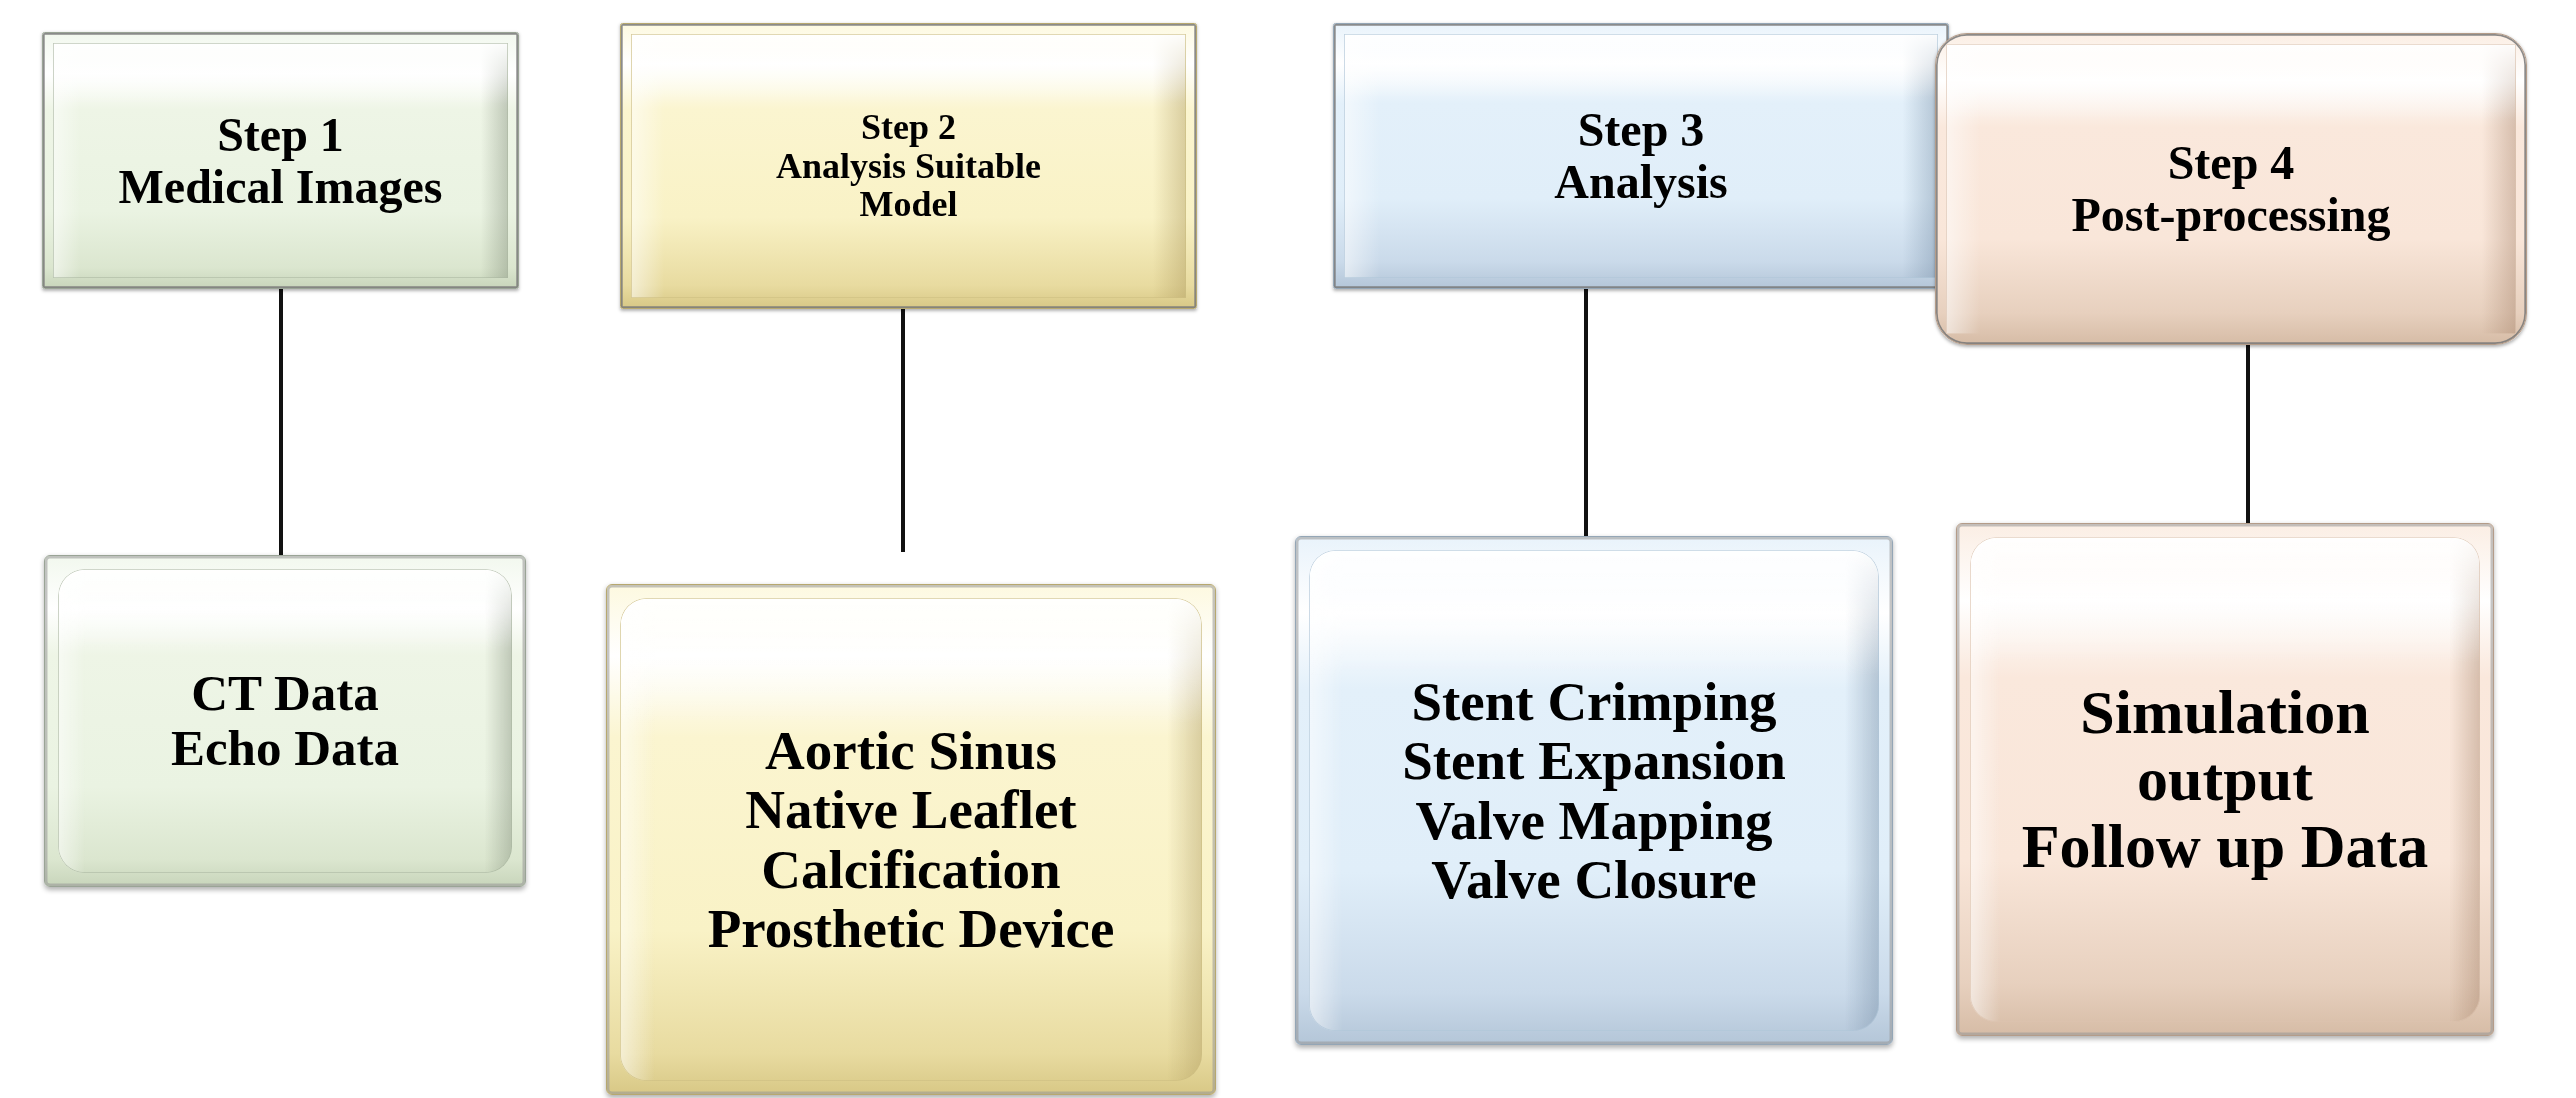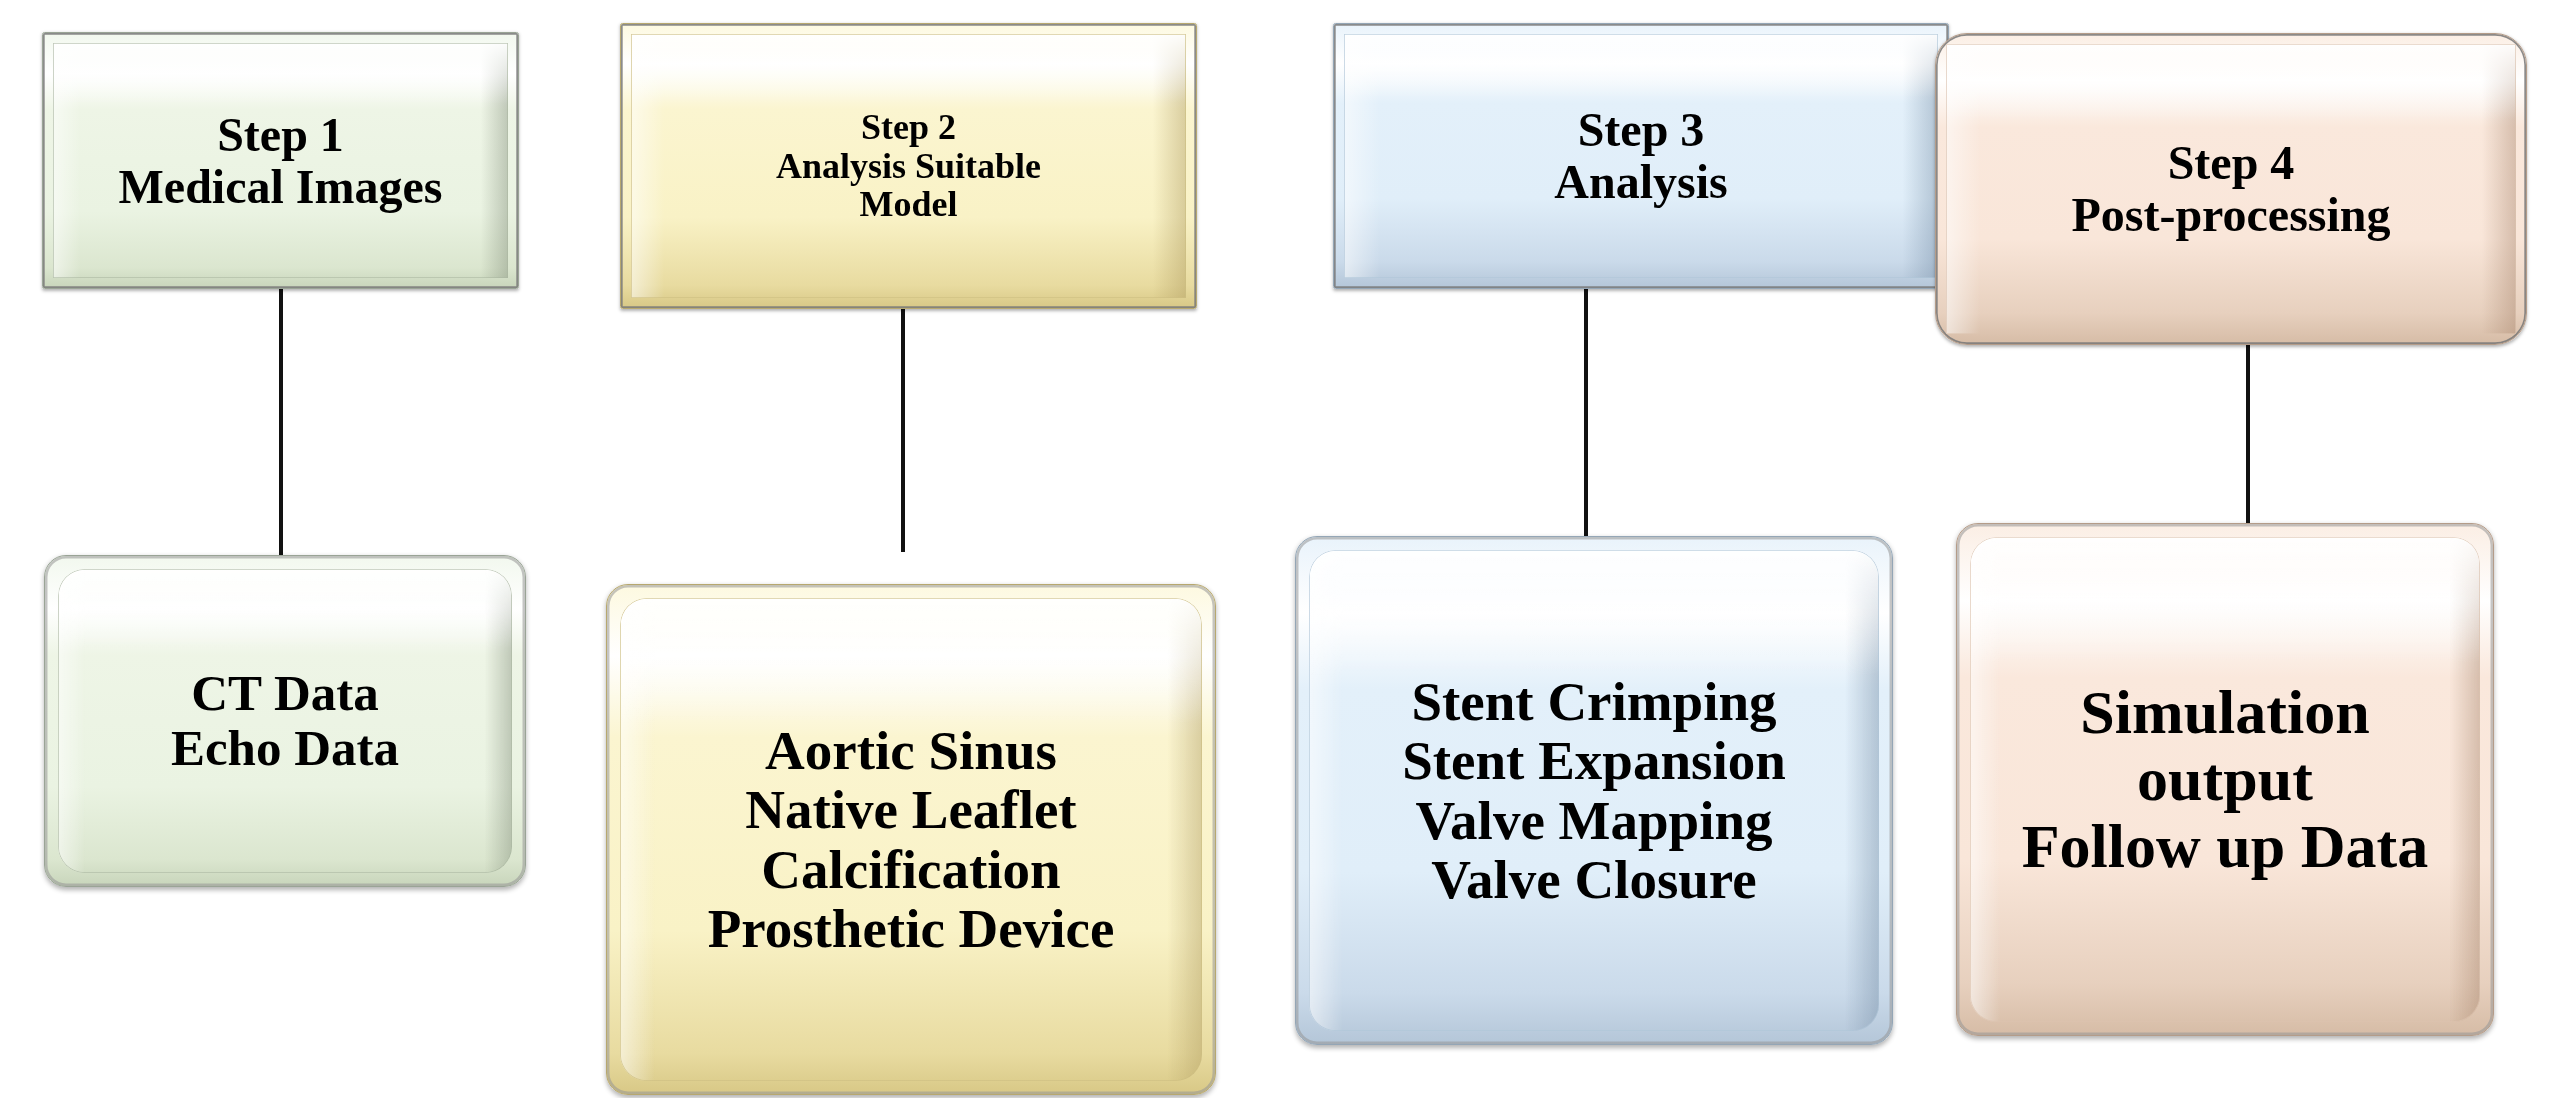--- a/index.html
+++ b/index.html
@@ -40,21 +40,21 @@
       0 1.7px 3.3px rgba(0,0,0,.30);
   }
   .bevel-rect .bevel-inner{
     position:absolute;
     left:10px;right:10px;top:10px;bottom:10px;
     pointer-events:none;
   }
 
   
   .round-rect{
-    border-radius:22px;
+    border-radius:6px;
     box-shadow:
       inset 0 0 0 2.5px rgba(150,150,150,.55),
       0 2.5px 5px rgba(0,0,0,.30);
   }
   .round-rect .bevel-inner{
     position:absolute;
     left:13.3px;right:13.3px;top:13.3px;bottom:13.3px;
     border-radius:26.6px;
     pointer-events:none;
   }

